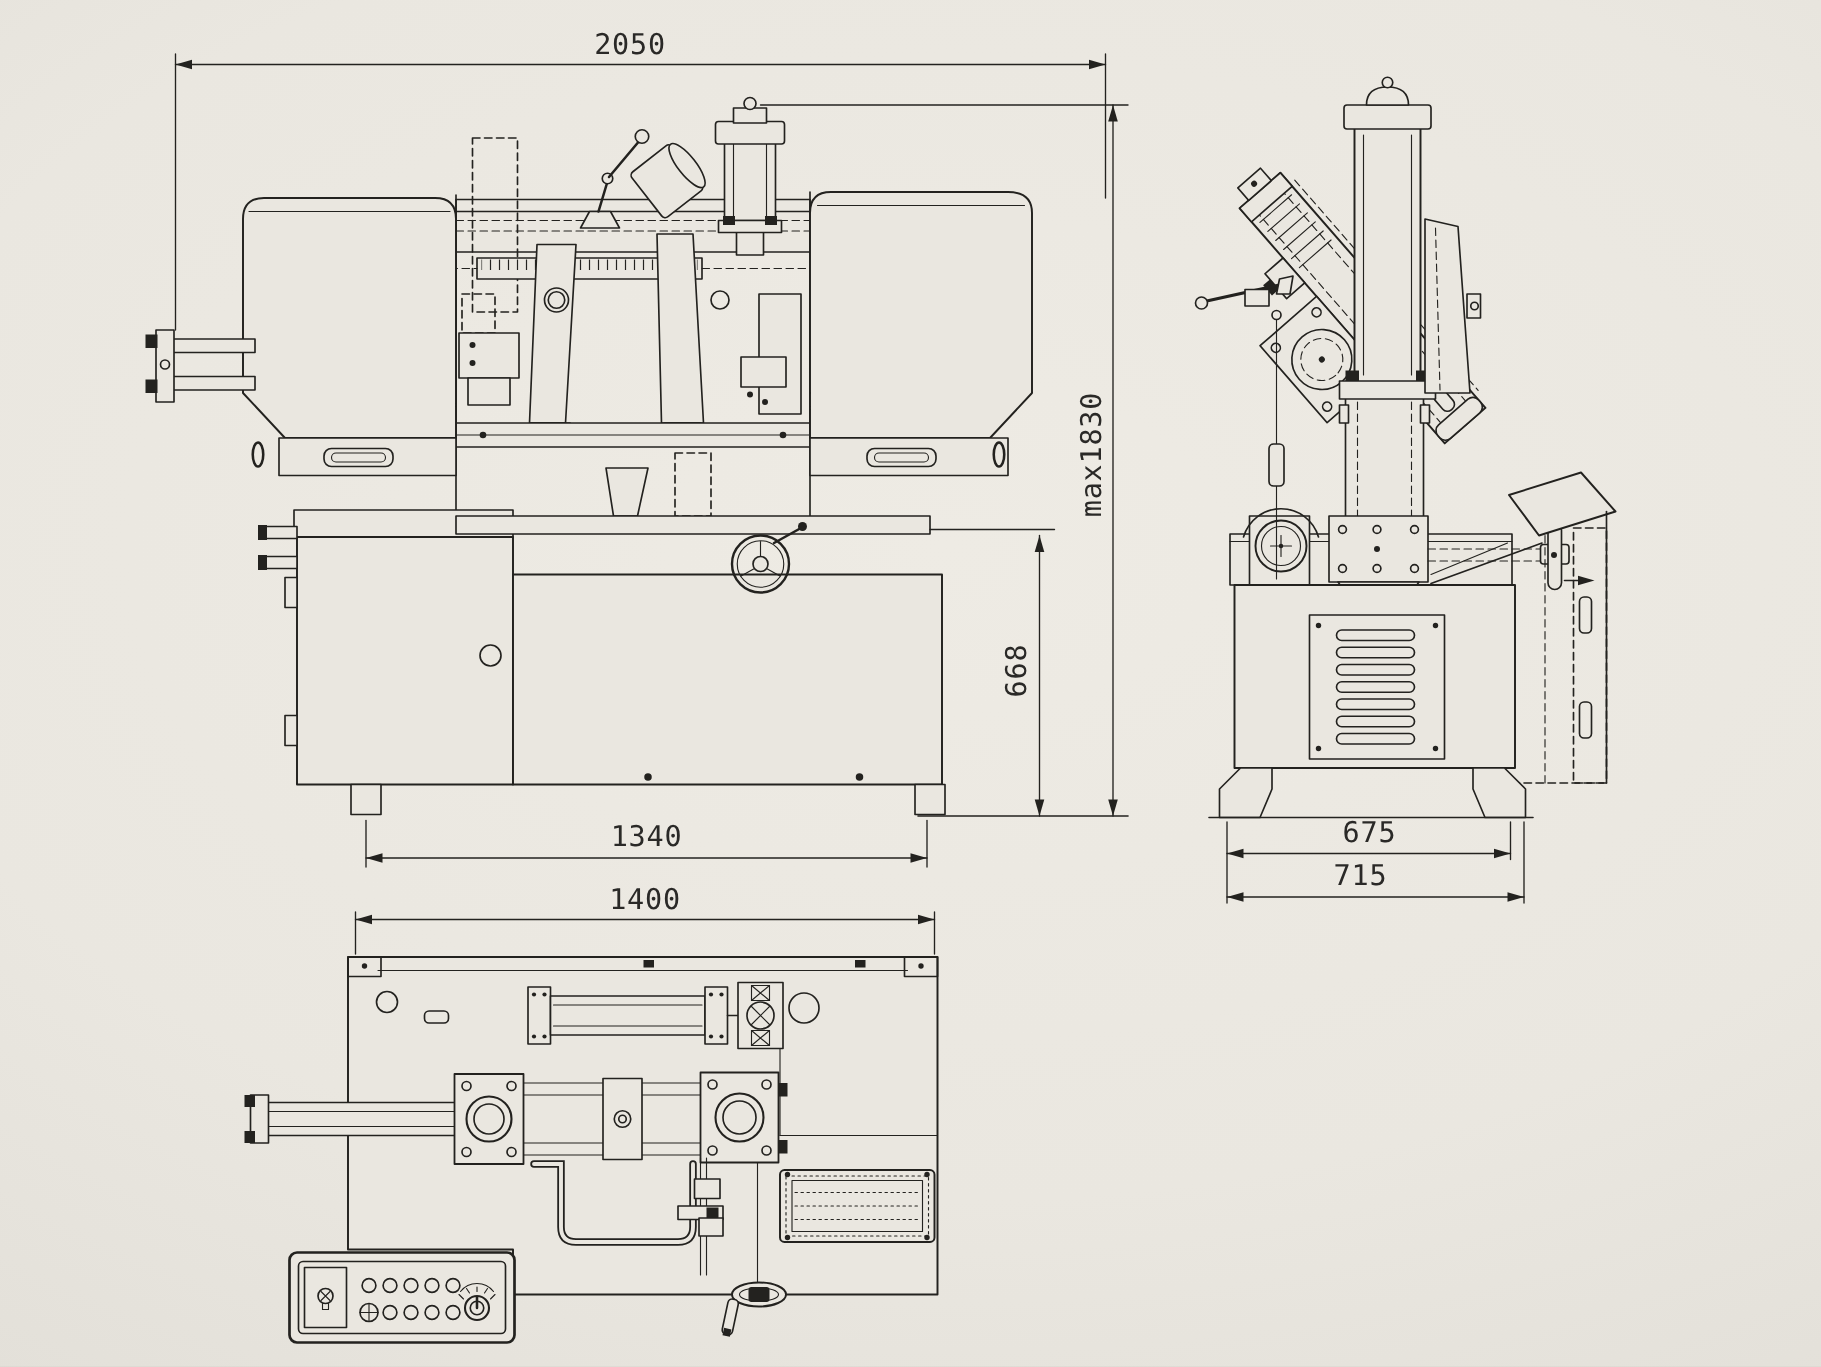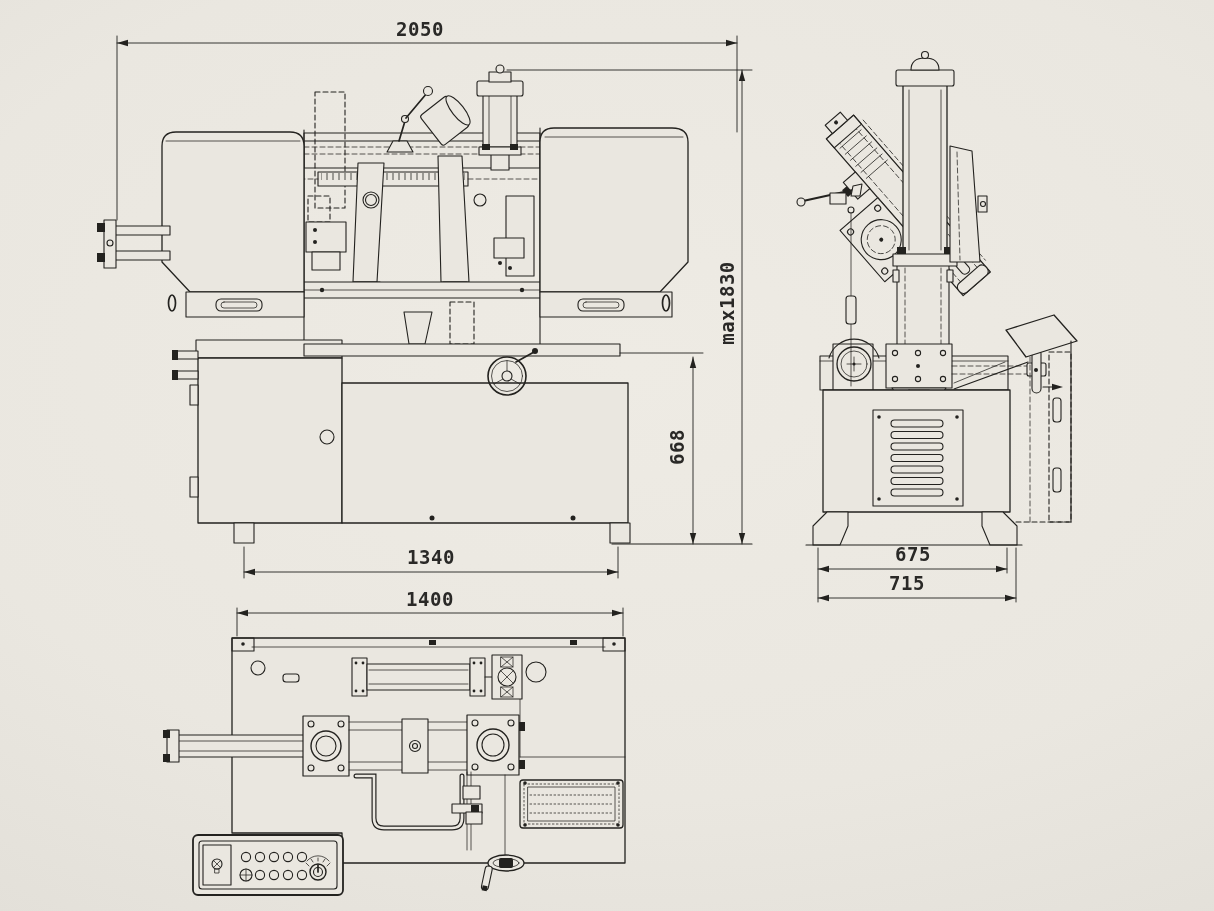--- a/index.html
+++ b/index.html
@@ -1,17 +1,17 @@
 <!DOCTYPE html>
 <html><head>
 <meta charset="utf-8">
 <style>
   html,body{margin:0;padding:0;width:1214px;height:911px;overflow:hidden;background:#d8d5ce;}
   .paper{position:absolute;inset:0;
-    background:radial-gradient(115% 92% at 52% 40%, #eeebe4 0%, #eae7e0 52%, #e3e0d9 80%, #d4d1ca 100%);font-weight:bold;}
+    background:radial-gradient(115% 92% at 52% 40%, #eeebe4 0%, #eae7e0 52%, #e3e0d9 80%, #d4d1ca 100%);}
   svg{position:absolute;inset:0;display:block;}
   .ln{fill:none;stroke:#23221f;stroke-width:1.1;stroke-linecap:round;stroke-linejoin:round;}
   .lt{stroke-width:.75;}
   .lk{stroke-width:1.7;}
   .fp{fill:#eae7e0;}
   .fd{fill:#23221f;stroke:none;}
   .dsh{stroke-dasharray:5 3;}
   .dt{stroke-dasharray:1.6 2.4;}
   .dim{stroke-width:.9;}
   text.dimt{font-family:"DejaVu Sans Mono",monospace;font-size:19px;fill:#2a2927;letter-spacing:.5px;}

